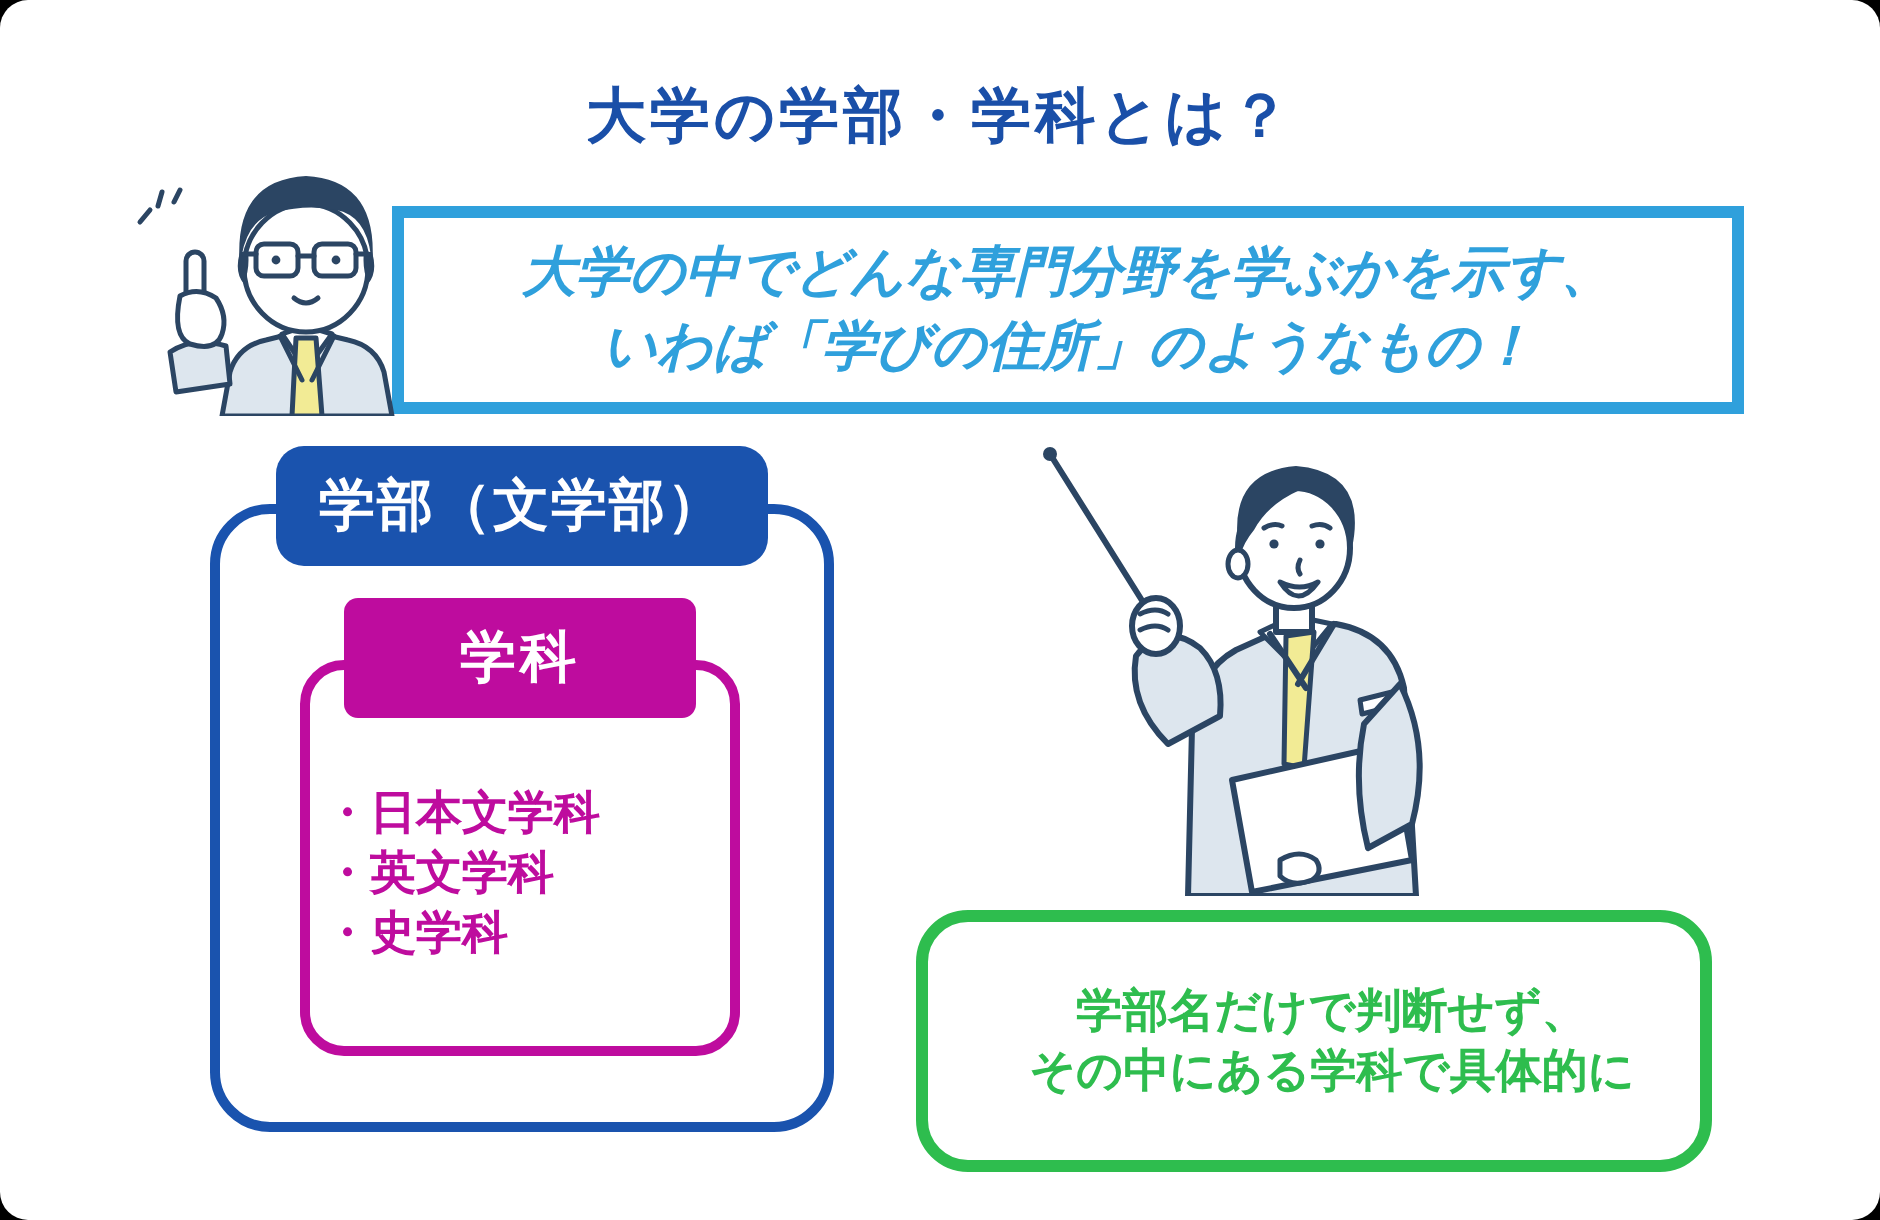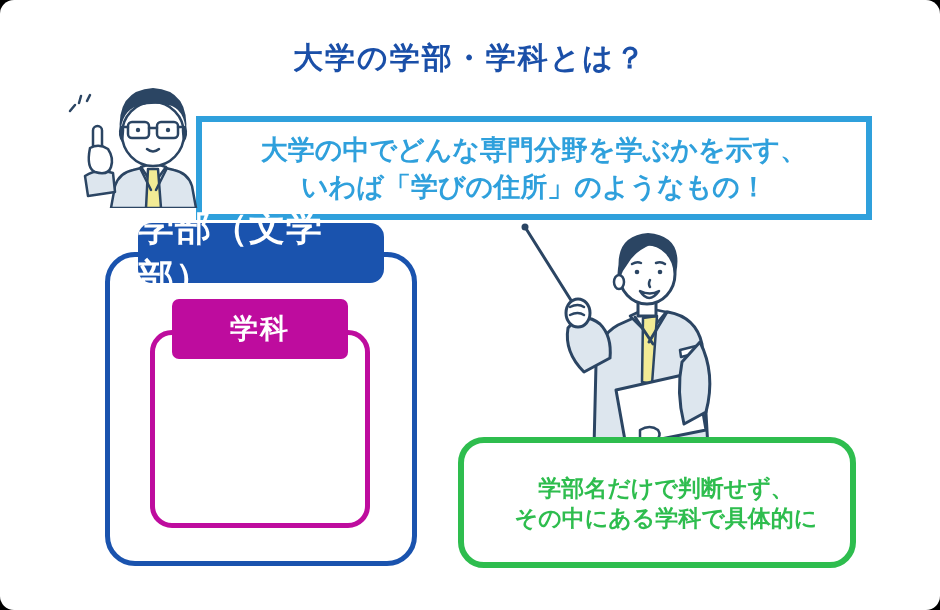--- a/index.html
+++ b/index.html
@@ -9,59 +9,59 @@
     border-radius:14px;overflow:hidden;
   }
   
   .title{
     position:absolute;top:38px;left:0;right:0;text-align:center;
     font-size:30px;font-weight:800;letter-spacing:2px;
     color:var(--title-blue,#1a4fa8);
   }
   
   .def-box{
-    position:absolute;left:196px;top:116px;width:676px;height:104px;
+    position:absolute;left:196px;top:103px;width:676px;height:104px;
     box-sizing:border-box;border:6px solid var(--light-blue,#2fa0dc);
     display:flex;flex-direction:column;justify-content:center;align-items:center;
-    z-index:1;background:transparent;
+    z-index:1;background:transparent;font-style:italic;
   }
   .def-box .line{
     font-size:27px;font-weight:800;line-height:37px;
     color:var(--light-blue,#2fa0dc);text-align:center;white-space:nowrap;
   }
   
   .faculty-box{
     position:absolute;left:105px;top:252px;width:312px;height:314px;
     box-sizing:border-box;border:5px solid var(--badge-blue,#1a53ae);
     border-radius:30px;
   }
   .faculty-badge{
     position:absolute;left:138px;top:223px;width:246px;height:60px;
     background:var(--badge-blue,#1a53ae);border-radius:14px;
     display:flex;align-items:center;justify-content:center;
-    color:#fff;font-size:36px;font-weight:800;letter-spacing:1px;z-index:2;
+    color:#fff;font-size:28px;font-weight:800;letter-spacing:1px;z-index:2;
   }
   .dept-box{
     position:absolute;left:150px;top:330px;width:220px;height:198px;
     box-sizing:border-box;border:5px solid var(--magenta,#be0c9e);
     border-radius:22px;
   }
   .dept-badge{
     position:absolute;left:172px;top:299px;width:176px;height:60px;
     background:var(--magenta,#be0c9e);border-radius:7px;
     display:flex;align-items:center;justify-content:center;
     color:#fff;font-size:28px;font-weight:800;letter-spacing:2px;z-index:2;
   }
   .dept-list{
     position:absolute;left:162px;top:392px;margin:0;padding:0;list-style:none;
     color:var(--magenta,#be0c9e);font-size:23px;font-weight:800;line-height:30px;
   }
   
   .advice-box{
-    position:absolute;left:458px;top:437px;width:398px;height:131px;
+    position:absolute;left:458px;top:455px;width:398px;height:131px;
     box-sizing:border-box;border:6px solid var(--green,#2ebd4e);
     border-radius:26px;background:#fff;z-index:3;
     display:flex;flex-direction:column;justify-content:center;align-items:center;padding-left:18px;
   }
   .advice-box .line{
     font-size:23px;font-weight:800;line-height:30px;
     color:var(--green,#2ebd4e);text-align:center;white-space:nowrap;
   }
   
   .man-small{position:absolute;left:56px;top:74px;width:152px;height:134px;z-index:2;}
@@ -120,20 +120,25 @@
     <circle class="nv" cx="82" cy="56" r="2.2"></circle>
     <circle class="nv" cx="112" cy="56" r="2.2"></circle>
     <path class="ln" d="M91,75 Q97,80 103,75"></path>
   </svg>
 
   <div class="faculty-box"></div>
   <div class="faculty-badge">学部（文学部）</div>
 
   <div class="dept-box"></div>
   <div class="dept-badge">学科</div>
+  <ul class="dept-list">
+    <li>・日本文学科</li>
+    <li>・英文学科</li>
+    <li>・史学科</li>
+  </ul>
 
   <svg class="man-big" viewBox="0 0 240 236" aria-hidden="true">
 
     <circle class="nv" cx="27" cy="15" r="3.5"></circle>
     <line class="ln3" x1="27" y1="15" x2="76" y2="93"></line>
 
     <path class="st3" d="M96,236 L98,152 Q100,124 120,113 L140,104 L170,100 Q198,105 204,132 L210,236 Z"></path>
 
     <path class="wh" d="M132,104 L150,122 L168,100 L149,96 Z"></path>
 

